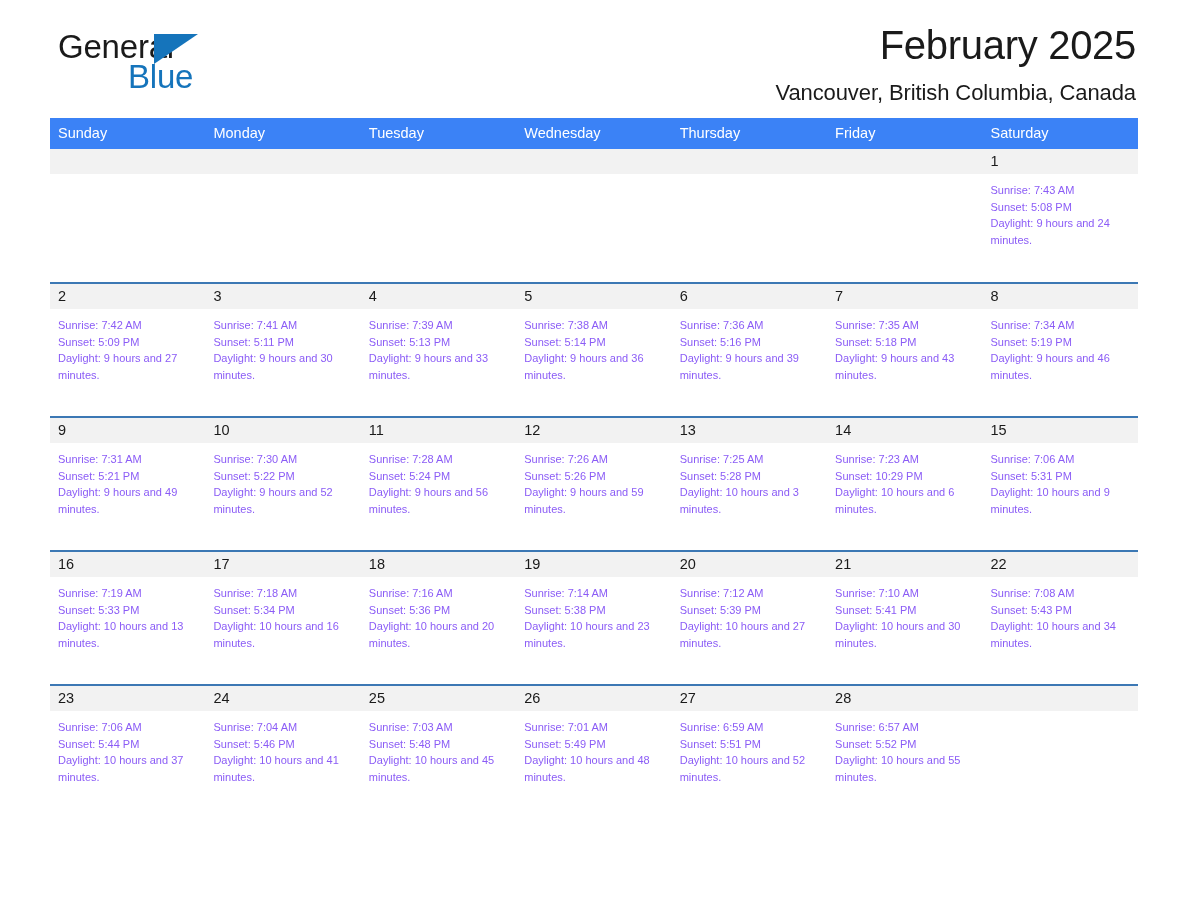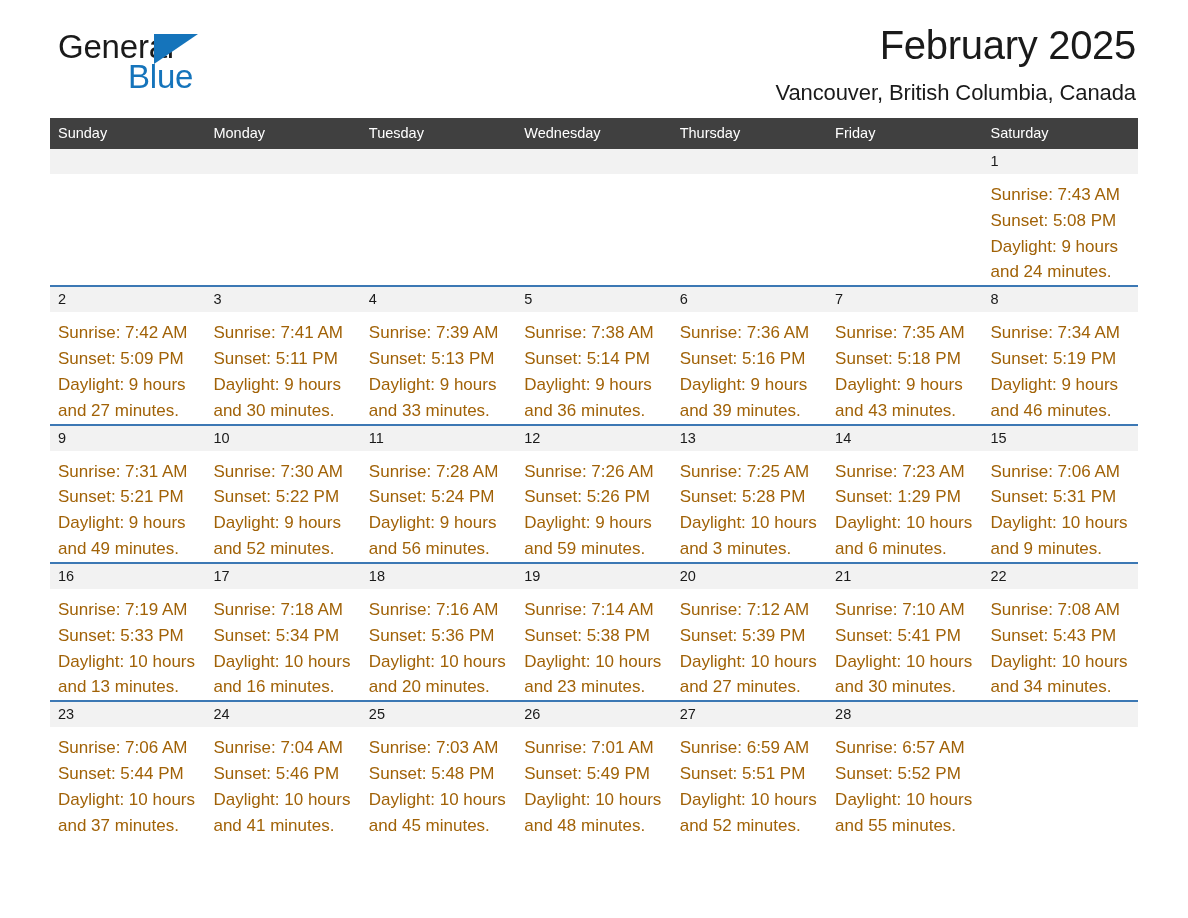--- a/index.html
+++ b/index.html
@@ -83,21 +83,21 @@
 
   
   .calendar {
     width: 1088px;
     border-collapse: collapse;
     table-layout: fixed;
     margin-top: 6px;
   }
 
   .calendar th {
-    background: #404040;
+    background: #3b82f6;
     color: #ffffff;
     font-size: 14.5px;
     font-weight: normal;
     text-align: left;
     padding: 7px 0 8px 8px;
     height: 30px;
     border: none;
   }
 
   .calendar td {
@@ -120,23 +120,23 @@
     background: #f2f2f2;
     height: 25px;
     padding: 3px 0 0 8px;
     font-size: 14.5px;
     color: #1a1a1a;
     line-height: 1.35;
   }
 
   .cell-body {
     padding: 8px 6px 0 8px;
-    font-size: 17px;
+    font-size: 11px;
     line-height: 1.52;
-    color: #a16207;
+    color: #8b5cf6;
   }
   .cell-body div { white-space: nowrap; }
   .cell-body .wrap { white-space: normal; }
 </style>
 </head>
 <body>
 
 <div class="page">
 
   <div class="header">
@@ -291,21 +291,21 @@
             <div class="cell-body">
               <div>Sunrise: 7:25 AM</div>
               <div>Sunset: 5:28 PM</div>
               <div class="wrap">Daylight: 10 hours and 3 minutes.</div>
             </div>
           </td>
           <td>
             <div class="daynum-band">14</div>
             <div class="cell-body">
               <div>Sunrise: 7:23 AM</div>
-              <div>Sunset: 1:29 PM</div>
+              <div>Sunset: 10:29 PM</div>
               <div class="wrap">Daylight: 10 hours and 6 minutes.</div>
             </div>
           </td>
           <td>
             <div class="daynum-band">15</div>
             <div class="cell-body">
               <div>Sunrise: 7:06 AM</div>
               <div>Sunset: 5:31 PM</div>
               <div class="wrap">Daylight: 10 hours and 9 minutes.</div>
             </div>

